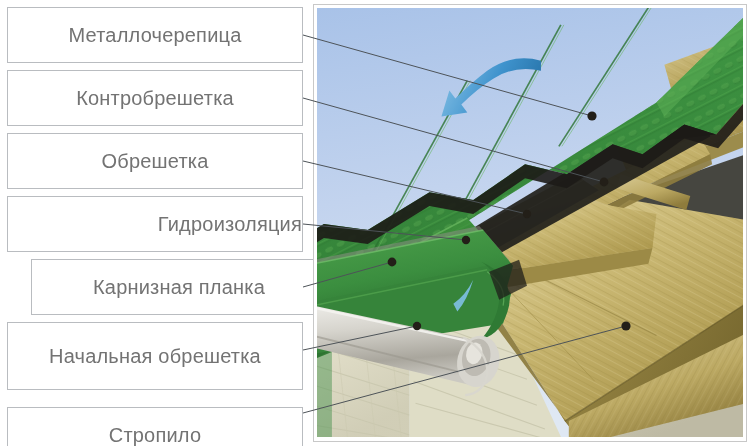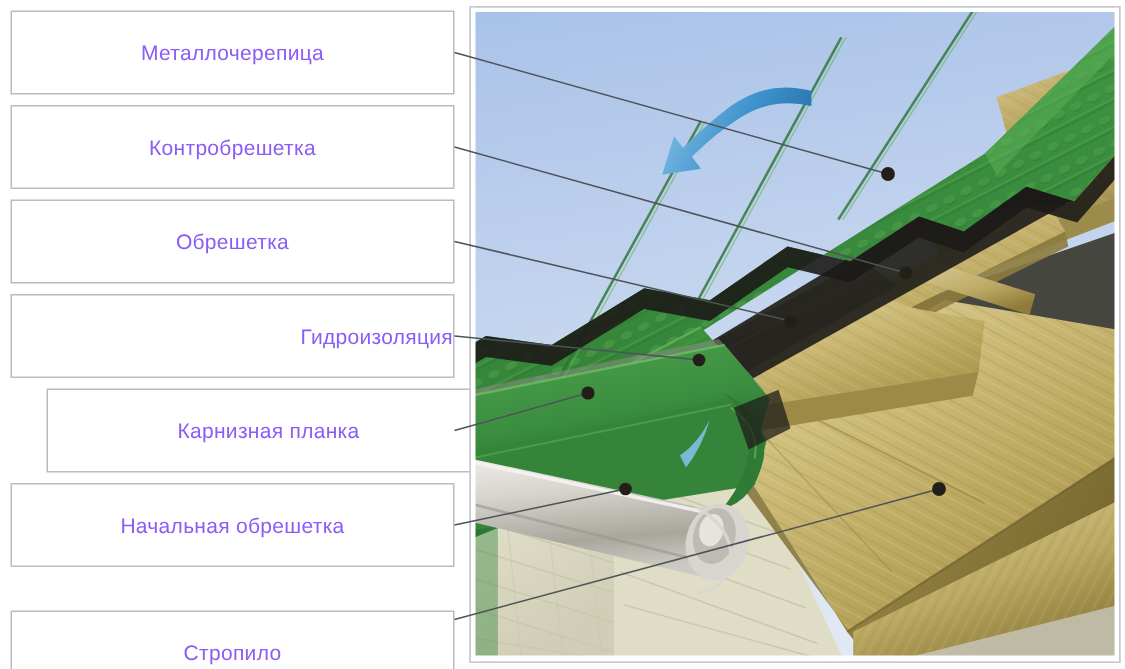--- a/index.html
+++ b/index.html
@@ -31,22 +31,22 @@
     left: 7px;
     width: 296px;
     box-sizing: border-box;
     border: 1px solid #b9bcc0;
     background: #ffffff;
     display: flex;
     align-items: center;
     justify-content: center;
   }
   .label-box .label-text {
-    font-size: 14px;
-    color: #8b5cf6;
+    font-size: 20px;
+    color: #737373;
     letter-spacing: 0.2px;
     white-space: nowrap;
     font-weight: 400;
   }
 
   
   #leaders {
     position: absolute;
     left: 0;
     top: 0;
@@ -118,21 +118,21 @@
     </div>
 
     <div class="label-box" style="top:196px;height:56px;justify-content:flex-end;">
       <span class="label-text">Гидроизоляция</span>
     </div>
 
     <div class="label-box" style="top:259px;height:56px;margin-left:24px;">
       <span class="label-text">Карнизная планка</span>
     </div>
 
-    <div class="label-box" style="top:322px;height:56px;">
+    <div class="label-box" style="top:322px;height:68px;">
       <span class="label-text">Начальная обрешетка</span>
     </div>
 
     <div class="label-box" style="top:407px;height:56px;">
       <span class="label-text">Стропило</span>
     </div>
 
   </div>
 
   <div id="photo">

